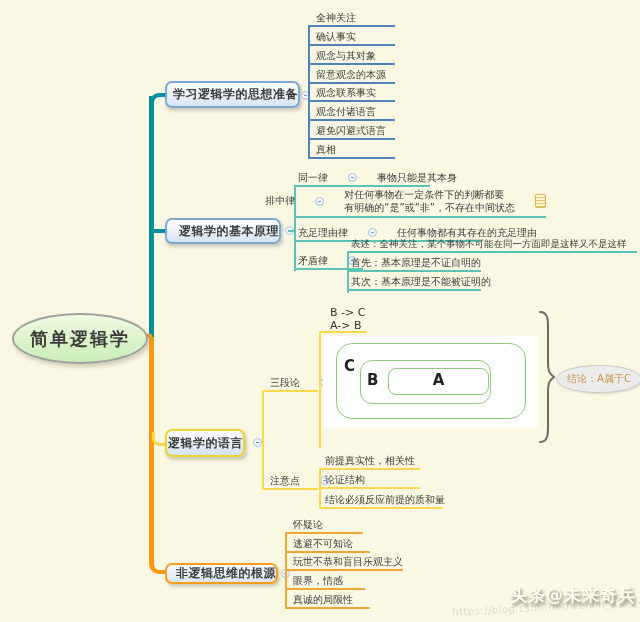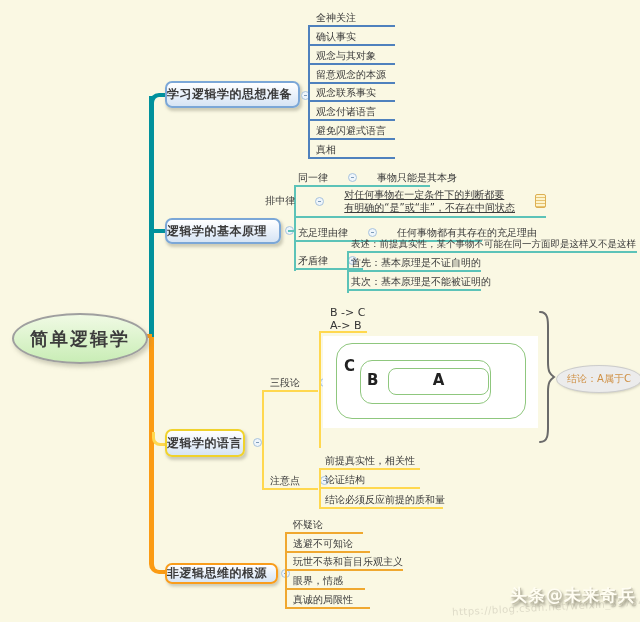--- a/index.html
+++ b/index.html
@@ -18,21 +18,21 @@
   .leaf,.row{position:absolute;box-sizing:border-box;white-space:nowrap;
              font-size:10px;line-height:14px;height:17px;}
   .leaf{padding:1px 4px 1px 8px;}
   .row{display:flex;align-items:center;gap:20px;padding-left:4px;}
   .u-blue{border-bottom:2px solid #4f81bd;}
   .u-teal2{border-bottom:2px solid #5cc3b8;}
   .u-yellow{border-bottom:2px solid #ffd84f;}
   .u-orange4{border-bottom:2px solid #f0a830;}
 
   
-  .node{position:absolute;box-sizing:border-box;display:flex;align-items:center;justify-content:flex-start;
+  .node{position:absolute;box-sizing:border-box;display:flex;align-items:center;justify-content:flex-end;
         border-radius:7px;background:linear-gradient(#ffffff,#e8f0fa 55%,#d6e4f4);
         font-size:12px;font-weight:bold;color:#3a3a3a;letter-spacing:.5px;
         box-shadow:1.5px 2.5px 3px rgba(120,120,100,.35);}
   .nb-blue{border:2px solid #7ba7d7;}
   .nb-yellow{border:2px solid #f0d22c;}
   .nb-orange{border:2px solid #f99d1c;}
 
   
   .root{position:absolute;left:12px;top:313px;width:132px;height:47px;border-radius:50%;
         border:2px solid #9f9f9f;background:linear-gradient(#f0fae4,#c9edb6);
@@ -61,21 +61,21 @@
   .concl{position:absolute;display:flex;align-items:center;justify-content:center;border-radius:50%;
          background:#ececec;border:1px solid #cccccc;font-size:10px;color:#cf9044;
          box-shadow:1px 1px 2px rgba(120,120,100,.25);}
 
   .wm-badge{position:absolute;font-size:17px;font-weight:bold;color:#fffdf2;letter-spacing:1px;
             text-shadow:1px 1px 0 #c4c1ab,2px 3px 3px #8d8a77;}
   .wm-url{position:absolute;font-size:10px;color:#dedbc8;transform:rotate(-3deg);letter-spacing:.5px;}
 
   .elbow{position:absolute;box-sizing:border-box;}
   .twoline{height:32px;justify-content:flex-end;}
-  .twoline .desc2 div{line-height:13px;text-decoration:underline;}
+  .twoline .desc2 div{line-height:13px;}
 </style>
 </head>
 <body>
 
 <div id="canvas">
 
   <div class="vline" style="left:149px;top:96px;height:241px;width:5px;background:#00919c;"></div>
   <div class="vline" style="left:149px;top:337px;height:225px;width:5px;background:#fb9b13;"></div>
   <div style="position:absolute;left:142px;top:334px;width:10px;height:4px;background:#fb9b13;"></div>
   <div class="elbow" style="left:149px;top:93px;width:18px;height:16px;border-left:5px solid #00919c;border-top:4px solid #00919c;border-top-left-radius:10px;"></div>
@@ -128,21 +128,21 @@
     <span>充足理由律</span>
     <span class="ci"></span>
     <span>任何事物都有其存在的充足理由</span>
   </div>
 
   <div class="row u-teal2" style="left:294px;top:253px;width:69px;">
     <span>矛盾律</span>
     <span class="ci"></span>
   </div>
   <div class="vline c-teal2" style="left:347px;top:251px;height:42px;"></div>
-  <div class="leaf u-teal2" style="left:347px;top:236px;width:290px;padding-left:4px;font-size:9.5px;"><span>表述：前提真实性，某个事物不可能在同一方面即是这样又不是这样</span></div>
+  <div class="leaf u-teal2" style="left:347px;top:236px;width:290px;padding-left:4px;font-size:9.5px;"><span>表述：全神关注，某个事物不可能在同一方面即是这样又不是这样</span></div>
   <div class="leaf u-teal2" style="left:347px;top:255px;width:134px;padding-left:4px;"><span>首先：基本原理是不证自明的</span></div>
   <div class="leaf u-teal2" style="left:347px;top:274px;width:134px;padding-left:4px;"><span>其次：基本原理是不能被证明的</span></div>
 
   <div class="node nb-yellow" style="left:165px;top:429px;width:80px;height:28px;">
     <span>逻辑学的语言</span>
   </div>
   <span class="ci abs" style="left:253px;top:438px;"></span>
   <div class="vline c-yellow" style="left:262px;top:390px;height:100px;"></div>
 
   <div class="row u-yellow" style="left:262px;top:375px;width:56px;padding-left:8px;">

